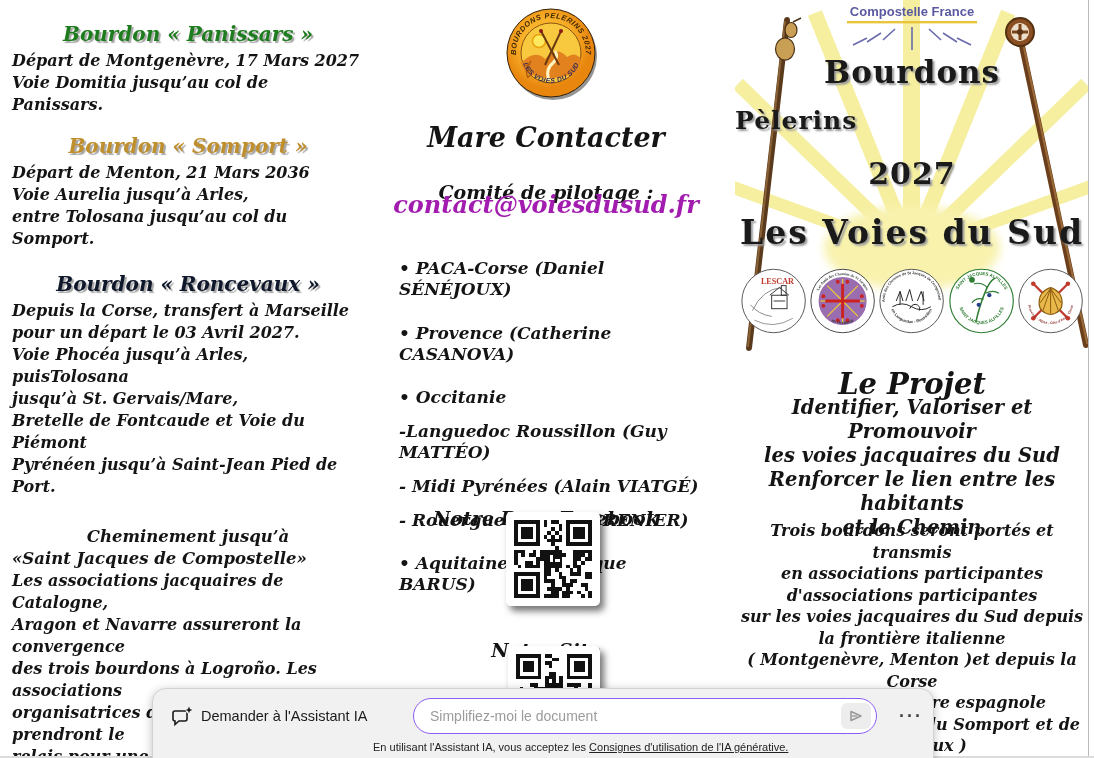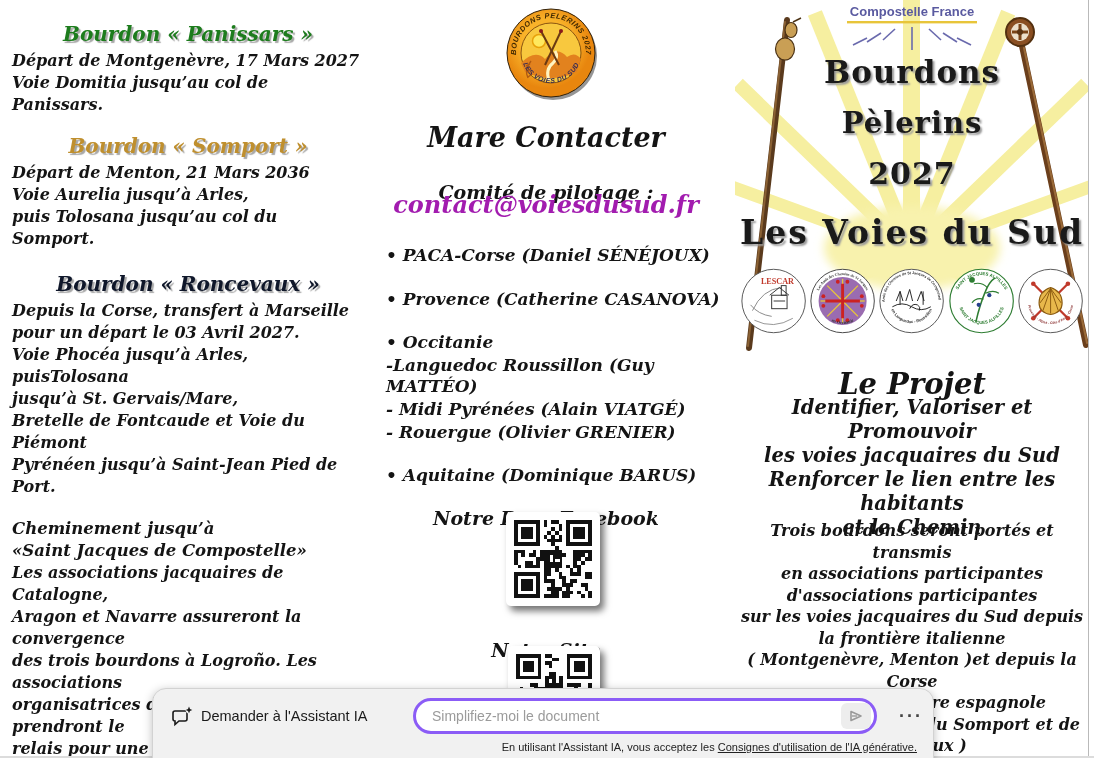--- a/index.html
+++ b/index.html
@@ -12,93 +12,93 @@
   .line{font-size:16px;line-height:22px;margin:0;}
   .sec-title{font-size:20px;line-height:24px;text-align:center;margin:0 0 4px 0;
              text-shadow:2px 2px 1px #a8a8a8;}
   .bold-head{font-size:16.5px;line-height:22px;margin:0;}
 
   
   .panel-left{position:absolute;left:12px;top:22px;width:352px;}
   .panel-mid{position:absolute;left:370px;top:0;width:352px;}
   .panel-right{position:absolute;left:735px;top:0;width:354px;}
 
-  .mt18{margin-top:18px;} .mt20{margin-top:20px;} .mt22{margin-top:22px;}
+  .mt18{margin-top:18px;} .mt20{margin-top:28px;text-align:center;} .mt22{margin-top:22px;}
 
   
   .badge-wrap{position:absolute;left:134px;top:6px;width:94px;height:94px;}
   .mid-head{position:absolute;left:0;top:104px;width:100%;text-align:center;font-size:27px;}
   .mid-sub{position:absolute;left:0;top:162px;width:100%;text-align:center;font-size:19px;}
   .mid-email{position:absolute;left:0;top:190px;width:100%;text-align:center;font-size:24px;
              color:#a21caf;text-decoration:none;display:block;}
   .committee{position:absolute;left:16px;top:245px;width:336px;}
-  .ci{font-size:17px;line-height:21px;margin:0;}
+  .ci{font-size:17px;line-height:21px;margin:13px;}
   .gap23{margin-top:23px;} .gap22{margin-top:22px;} .gap2{margin-top:2px;}
   .fb-label{position:absolute;left:0;top:488px;width:100%;text-align:center;font-size:19px;}
   .site-label{position:absolute;left:0;top:620px;width:100%;text-align:center;font-size:19px;}
   .qr-card{position:absolute;background:#fff;border-radius:5px;padding:8px;
            box-shadow:4px 5px 7px rgba(0,0,0,.55);}
   .qr1{left:136px;top:512px;width:78px;height:78px;}
   .qr2{left:138px;top:646px;width:76px;height:76px;}
 
   
   .rays-svg{position:absolute;left:0;top:0;width:354px;height:352px;}
   .compostelle{position:absolute;left:92px;top:2px;width:170px;height:52px;}
   .gothic{font-family:"DejaVu Serif",serif;font-weight:bold;color:#1a1a1a;
           text-shadow:2px 2px 2px #9a9a9a;letter-spacing:1px;}
   .g1{position:absolute;left:0;top:54px;width:100%;text-align:center;font-size:31px;}
-  .g2{position:absolute;left:0;top:106px;width:100%;text-align:center;font-size:29px;}
+  .g2{position:absolute;left:0;top:106px;width:100%;font-size:25px;}
   .g3{position:absolute;left:0;top:156px;width:100%;text-align:center;font-size:30px;}
   .g4{position:absolute;left:0;top:213px;width:100%;text-align:center;font-size:33px;letter-spacing:2px;}
   .logos-row{position:absolute;left:0;top:262px;width:354px;height:78px;display:flex;
              justify-content:space-between;align-items:center;padding:0 4px;box-sizing:border-box;}
   .logo-svg{width:70px;height:70px;}
   .proj-head{position:absolute;left:0;top:348px;width:100%;text-align:center;font-size:29px;}
   .proj-lines{position:absolute;left:0;top:396px;width:100%;text-align:center;}
   .proj-lines p{font-size:19.5px;line-height:24px;margin:0;}
   .detail-lines{position:absolute;left:0;top:520px;width:100%;text-align:center;}
   .detail-lines p{font-size:16px;line-height:21.5px;margin:0;}
 
   
   .ai-bar{position:absolute;left:152px;top:688px;width:780px;height:86px;background:#f1f1f1;
           border:1px solid #d2d2d2;border-radius:14px;box-shadow:0 2px 10px rgba(0,0,0,.25);
           font-family:"Liberation Sans",sans-serif;z-index:50;}
   .ai-icon{position:absolute;left:18px;top:17px;width:22px;height:22px;}
   .ai-label{position:absolute;left:48px;top:19px;font-size:14.5px;font-weight:normal;color:#1a1a1a;}
   .ai-input{position:absolute;left:260px;top:9px;width:464px;height:36px;box-sizing:border-box;
-            border:3px solid #8b5cf6;border-radius:18px;background:#fff;padding:0 44px 0 16px;
+            border:1px solid #8b5cf6;border-radius:18px;background:#fff;padding:0 44px 0 16px;
             font-size:14px;font-family:"Liberation Sans",sans-serif;color:#222;}
   .ai-input::placeholder{color:#9b9b9b;}
   .ai-send{position:absolute;left:688px;top:14px;width:30px;height:26px;border:none;
            background:#ededed;border-radius:6px;display:flex;align-items:center;
            justify-content:center;cursor:pointer;padding:0;}
   .ai-more{position:absolute;left:740px;top:12px;width:34px;height:30px;border:none;background:none;
            font-size:18px;font-weight:bold;color:#444;letter-spacing:2px;cursor:pointer;}
-  .ai-disclaimer{position:absolute;left:220px;top:52px;width:544px;text-align:right;
+  .ai-disclaimer{position:absolute;left:220px;top:52px;width:544px;text-align:left;
                  font-size:11px;color:#222;}
   .ai-disclaimer a{color:#222;}
 
   
   .win-right{position:absolute;left:1088px;top:0;width:1px;height:758px;background:#b9b9b9;}
   .win-bottom{position:absolute;left:0;top:756px;width:100%;height:2px;background:#dcdcdc;}
 </style>
 </head>
 <body>
 
 <div class="page">
 
   <aside class="panel-left doc">
     <h2 class="sec-title" style="color:#1d7c1d">Bourdon  « Panissars »</h2>
     <p class="line">Départ de Montgenèvre,  17 Mars 2027</p>
     <p class="line">Voie Domitia jusqu’au col de Panissars.</p>
 
     <h2 class="sec-title mt18" style="color:#bf8f2e">Bourdon « Somport »</h2>
     <p class="line">Départ de Menton, 21 Mars 2036</p>
     <p class="line">Voie Aurelia jusqu’à Arles,</p>
-    <p class="line">puis Tolosana jusqu’au col du Somport.</p>
+    <p class="line">entre Tolosana jusqu’au col du Somport.</p>
 
     <h2 class="sec-title mt22" style="color:#0f172a">Bourdon  « Roncevaux »</h2>
     <p class="line">Depuis la Corse, transfert à Marseille</p>
     <p class="line">pour un départ le 03 Avril 2027.</p>
     <p class="line">Voie Phocéa jusqu’à Arles, puisTolosana</p>
     <p class="line">jusqu’à St. Gervais/Mare,</p>
     <p class="line">Bretelle de Fontcaude et Voie du Piémont</p>
     <p class="line">Pyrénéen jusqu’à Saint-Jean Pied de Port.</p>
 
     <p class="bold-head mt20">Cheminement jusqu’à</p>

